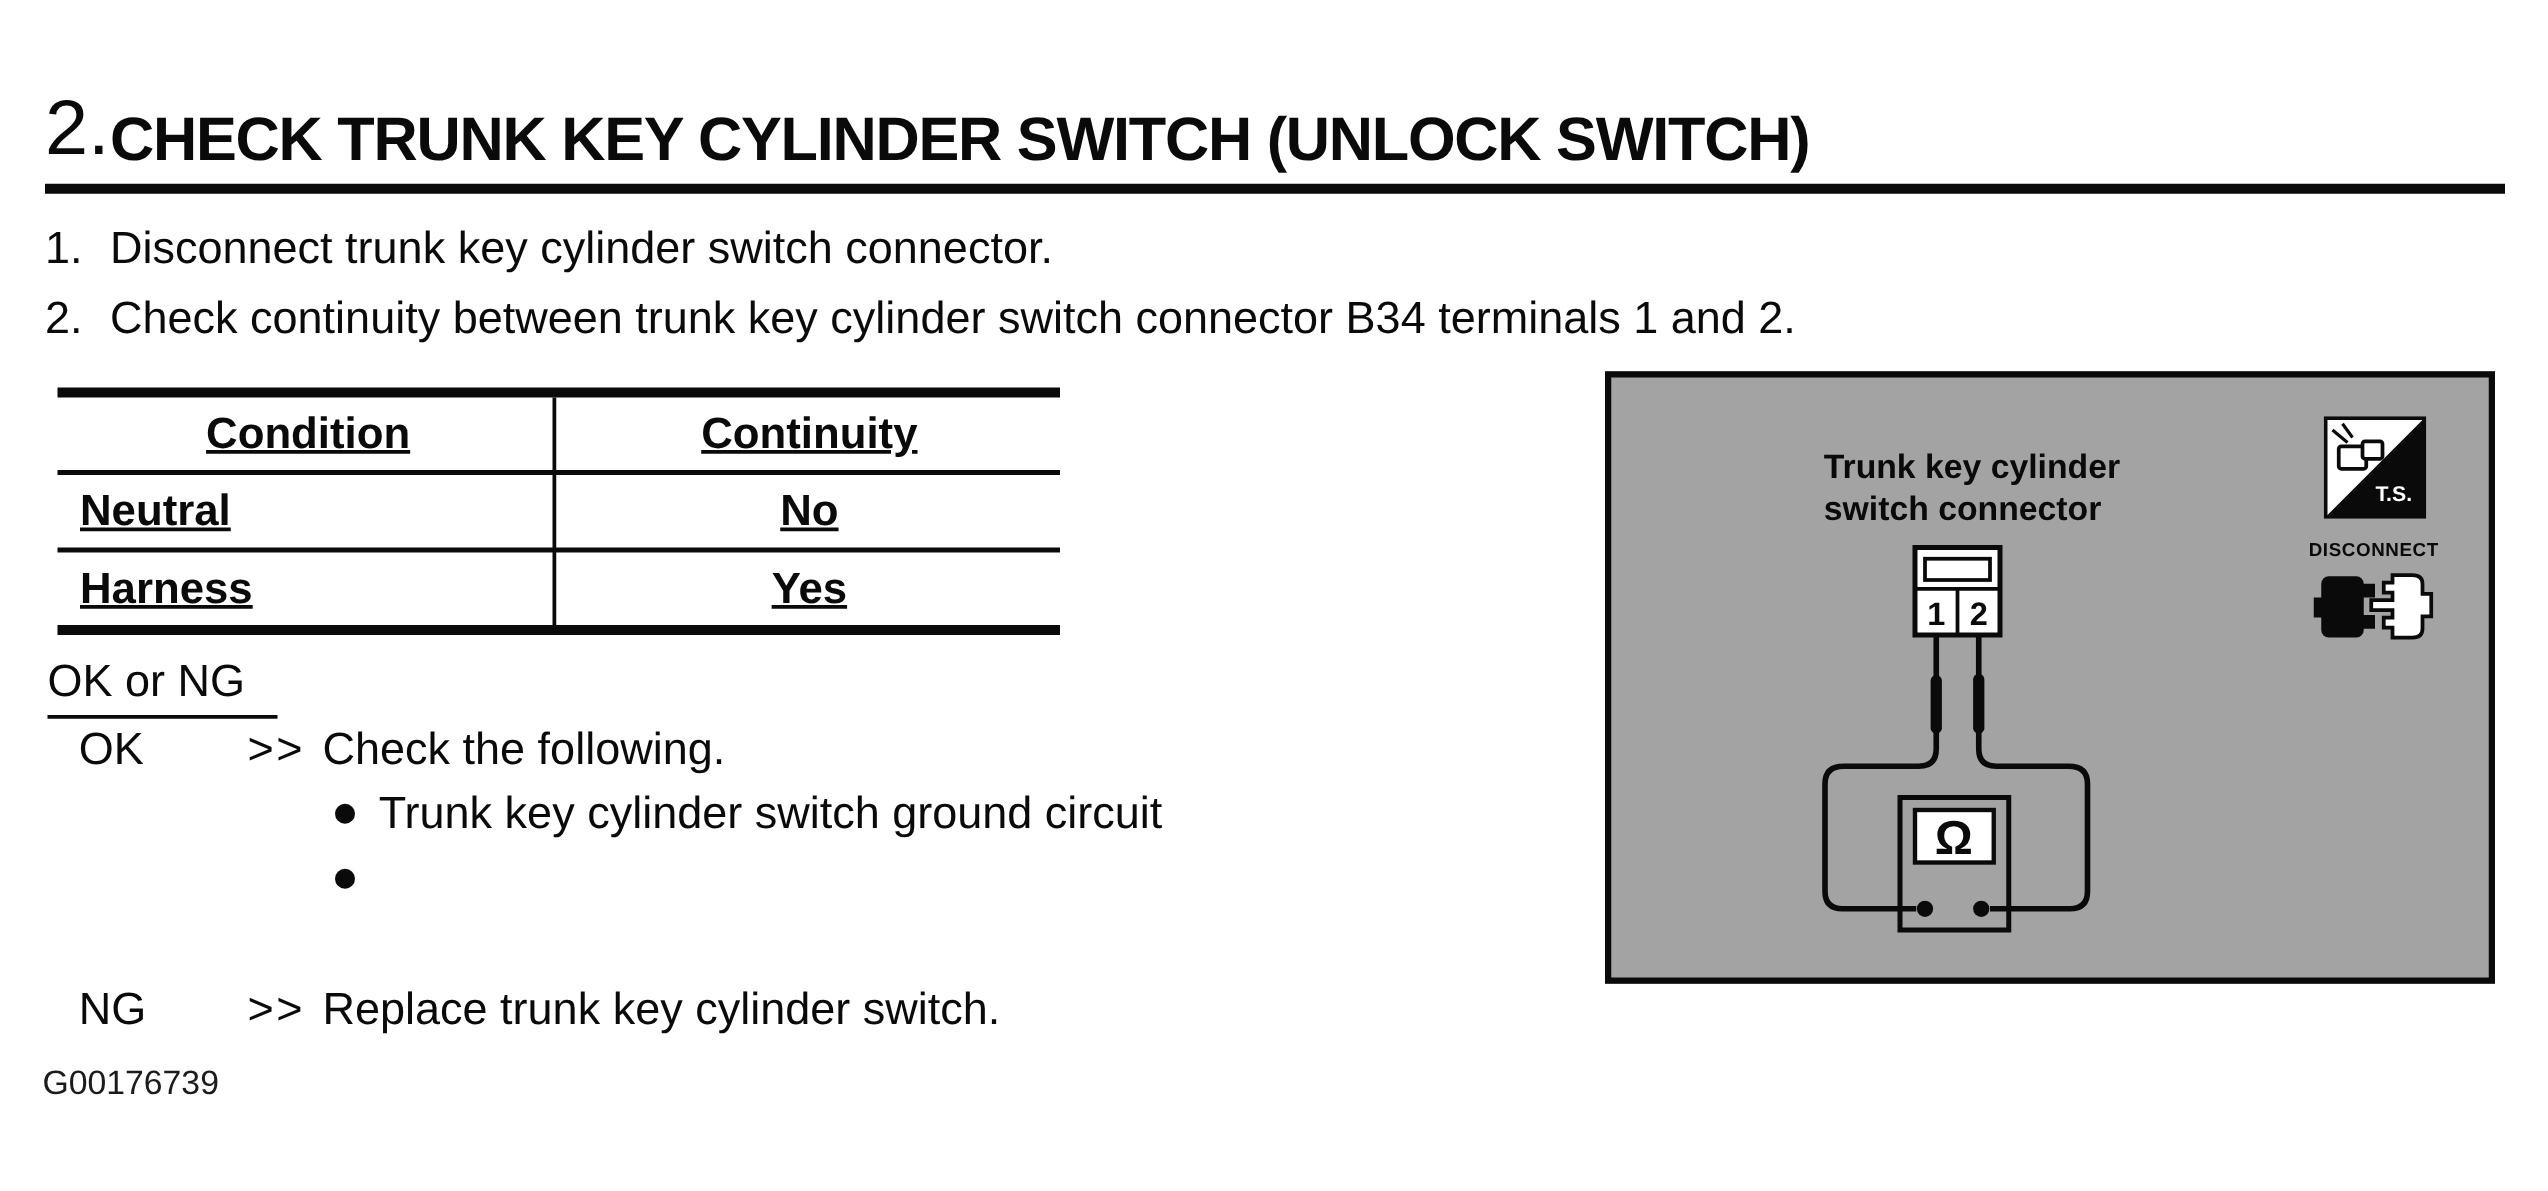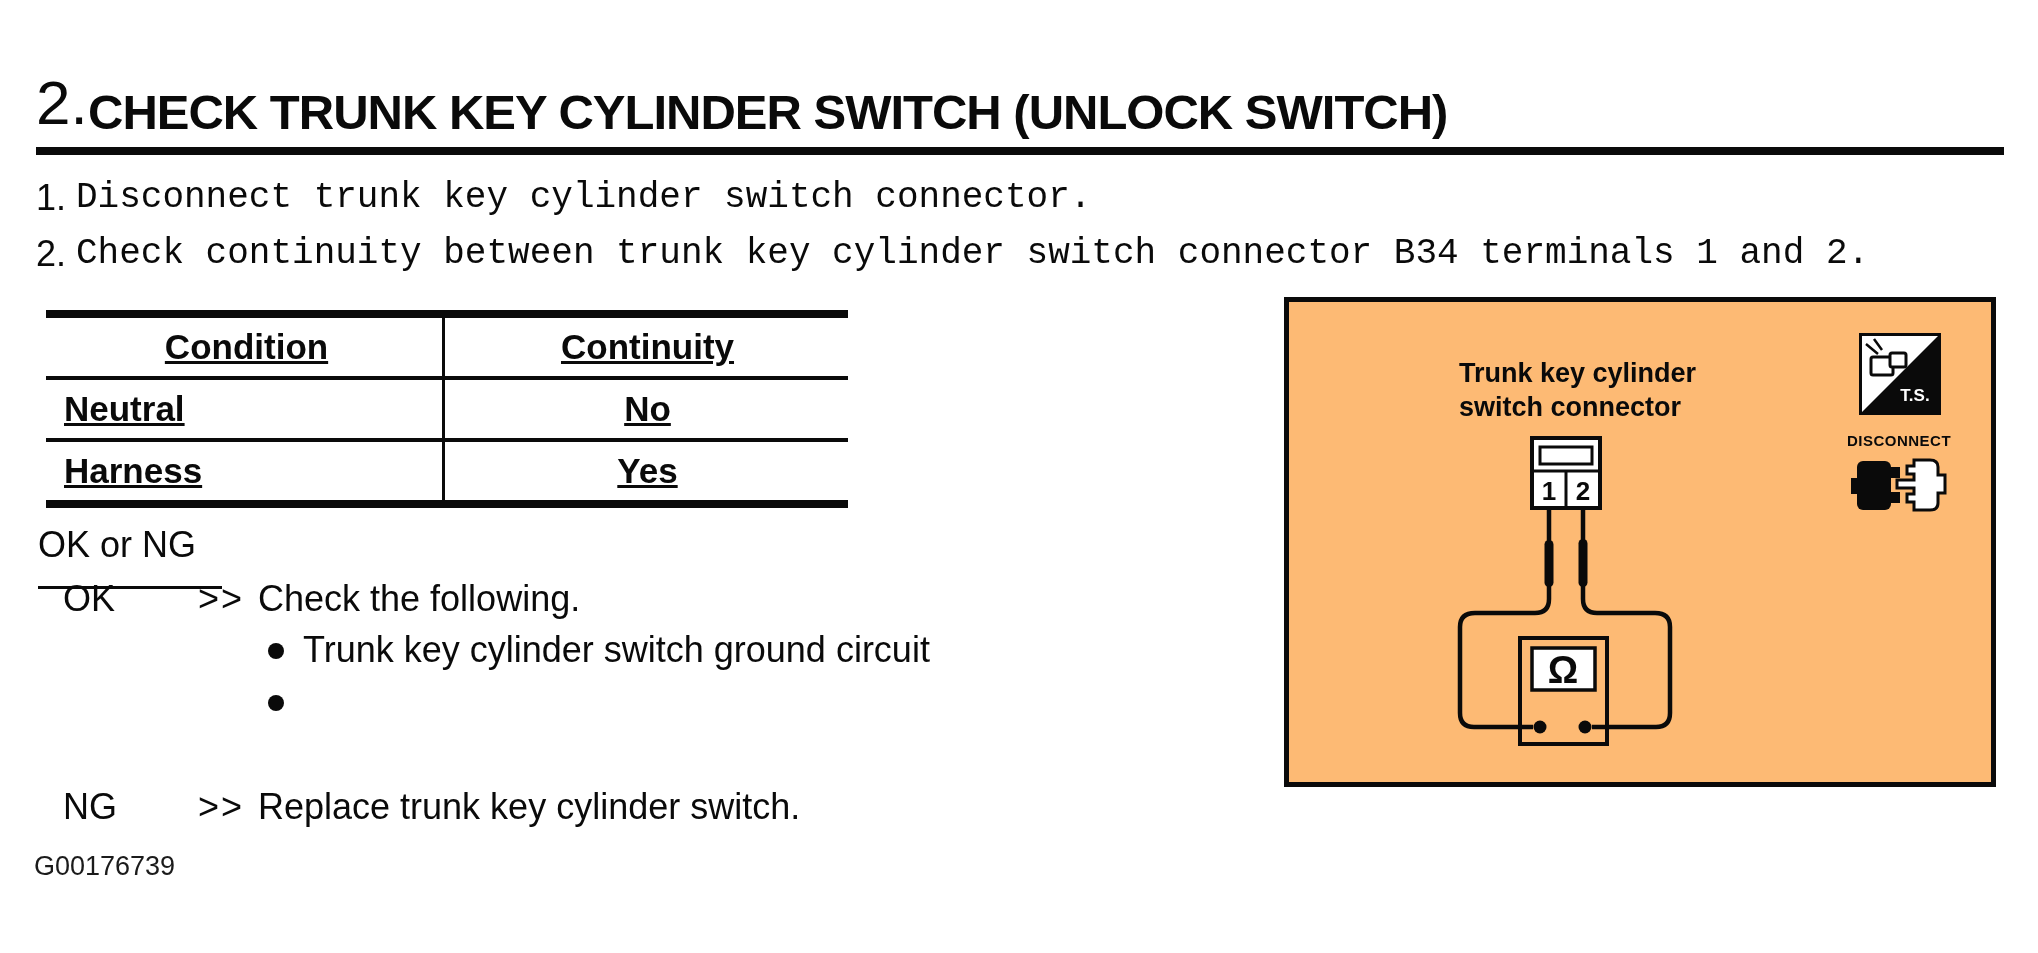--- a/index.html
+++ b/index.html
@@ -14,53 +14,53 @@
   .abs{position:absolute;}
 
   
   .h-num{left:36px;top:72px;font-size:62px;line-height:1;font-weight:400;}
   .h-title{left:88px;top:88px;font-size:49px;line-height:1;font-weight:700;letter-spacing:-1px;white-space:nowrap;}
   .rule{left:36px;top:147px;width:1968px;height:8px;background:#0a0a0a;}
 
   
   .step{font-size:36px;line-height:40px;white-space:nowrap;}
   .step .n{position:absolute;left:36px;}
-  .step .t{position:absolute;left:76px;font-family:Liberation Mono, monospace;}
+  .step .t{position:absolute;left:88px;}
   #step1{top:178px;}
   #step2{top:234px;}
 
   
   #cond-table{left:46px;top:310px;width:802px;border-top:8px solid #0a0a0a;border-bottom:8px solid #0a0a0a;text-decoration:underline;}
   .trow{position:relative;height:58px;display:flex;}
   .tsep{height:4px;background:#0a0a0a;}
   .tcell{width:50%;font-size:35px;font-weight:700;line-height:58px;}
   .tcell.center{text-align:center;}
   .tcell.left{padding-left:18px;box-sizing:border-box;}
   #col-divider{position:absolute;left:396px;top:0;bottom:0;width:3px;background:#0a0a0a;}
 
   
-  #okng-label{left:38px;top:524px;font-size:36px;border-bottom:3px solid #0a0a0a;padding:0 26px 20px 0;}
+  #okng-label{left:38px;top:524px;font-size:36px;border-bottom:3px solid #0a0a0a;padding:0 26px 6px 0;}
   .dec-row{font-size:36px;white-space:nowrap;}
   .dec-row .name{position:absolute;left:63px;text-align:right;}
   .dec-row .arrow{position:absolute;left:198px;letter-spacing:2px;}
   .dec-row .action{position:absolute;left:258px;}
   #ok-row{top:578px;}
   #ng-row{top:786px;}
   .bullet-dot{width:16px;height:16px;border-radius:50%;background:#0a0a0a;}
   #b1-dot{left:268px;top:643px;}
   #b2-dot{left:268px;top:695px;}
   .bullet-text{font-size:36px;white-space:nowrap;}
   #b1-text{left:303px;top:629px;}
   #b2-text{left:303px;top:679px;line-height:46px;}
   #b2-text span{display:block;}
 
   #figure-id{left:34px;top:851px;font-size:27px;color:#1b1b1b;}
 
   
-  #figure-box{left:1284px;top:297px;width:712px;height:490px;border:5px solid #0a0a0a;box-sizing:border-box;background:#fdba74;}
+  #figure-box{left:1284px;top:297px;width:712px;height:490px;border:5px solid #0a0a0a;box-sizing:border-box;background:#a3a3a3;}
   #fig-label{left:170px;top:54px;font-size:27px;font-weight:700;line-height:34px;}
   #fig-label span{display:block;}
   #ts-icon{left:570px;top:31px;width:82px;height:82px;}
   #disconnect-label{left:552px;top:130px;width:116px;text-align:center;font-size:15px;font-weight:700;letter-spacing:0.5px;}
   #disconnect-icon{left:561px;top:150px;width:97px;height:66px;}
   #wiring{left:0;top:0;width:702px;height:480px;}
   svg text{font-family:"Liberation Sans","DejaVu Sans",sans-serif;}
 </style>
 </head>
 <body>

